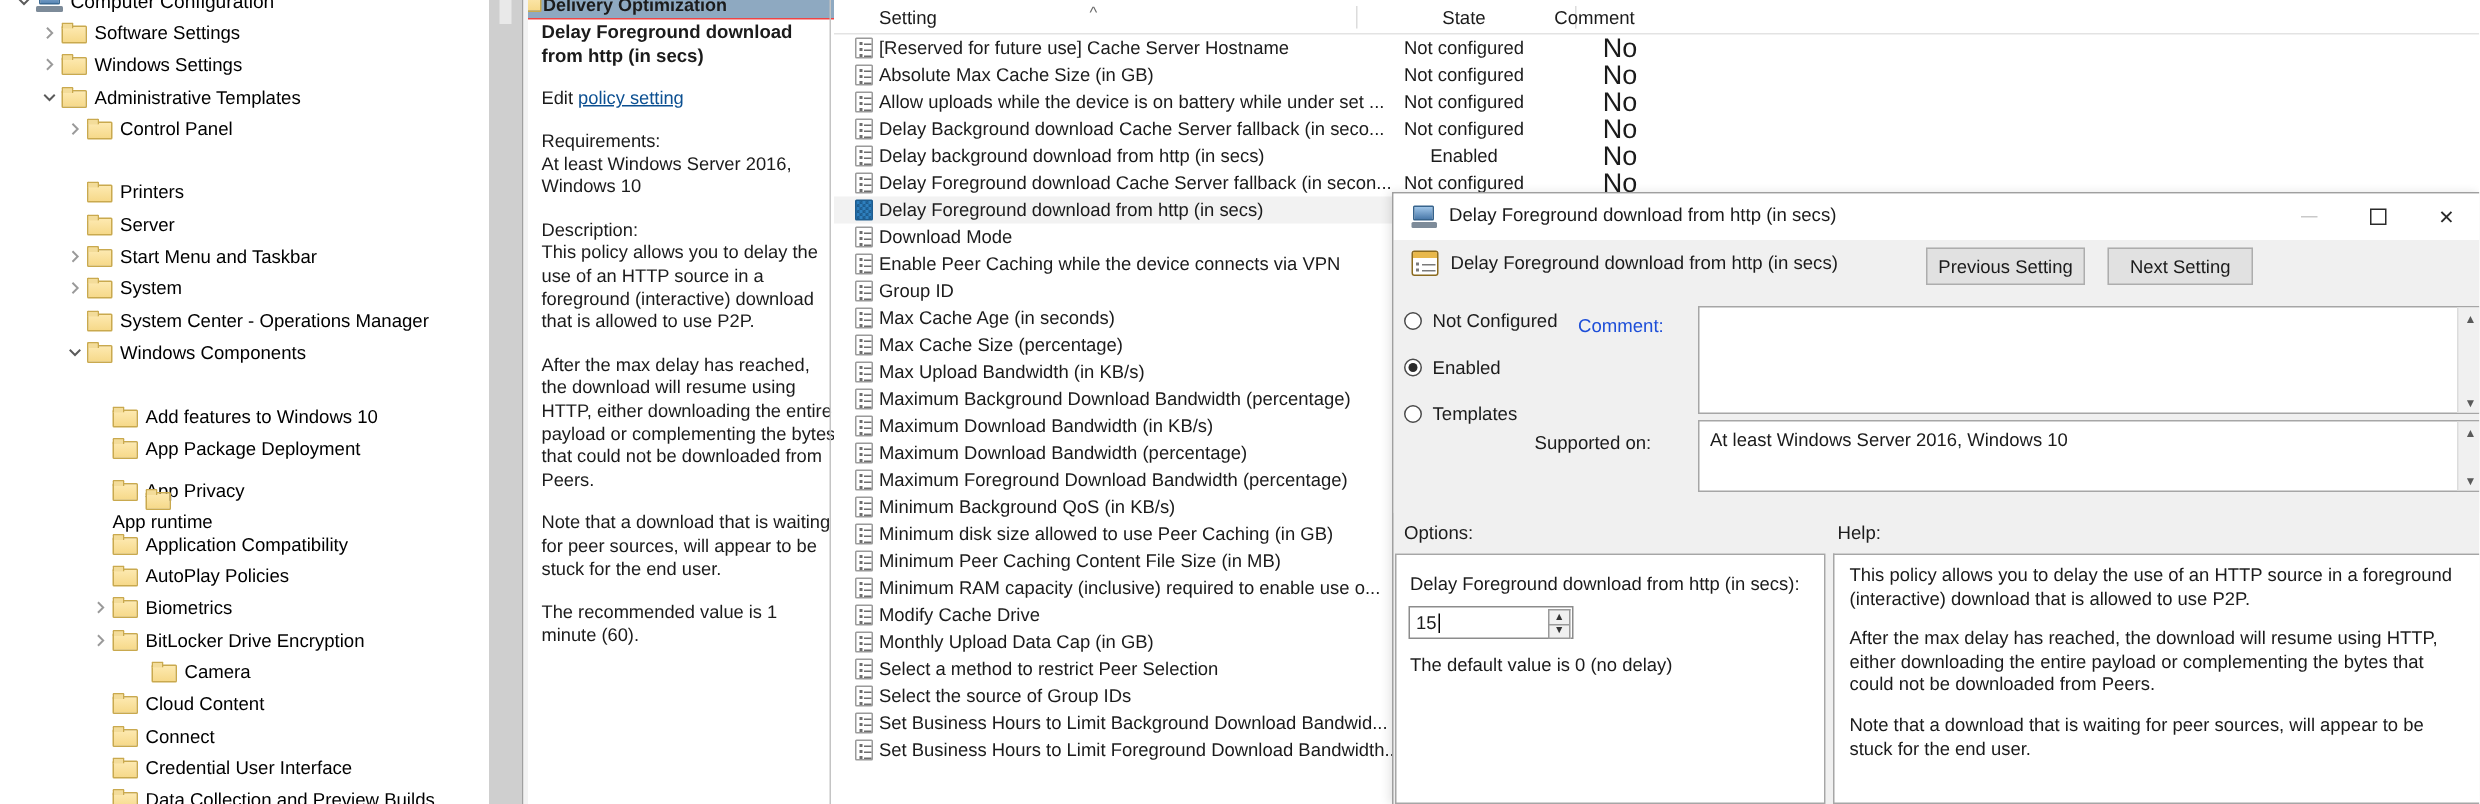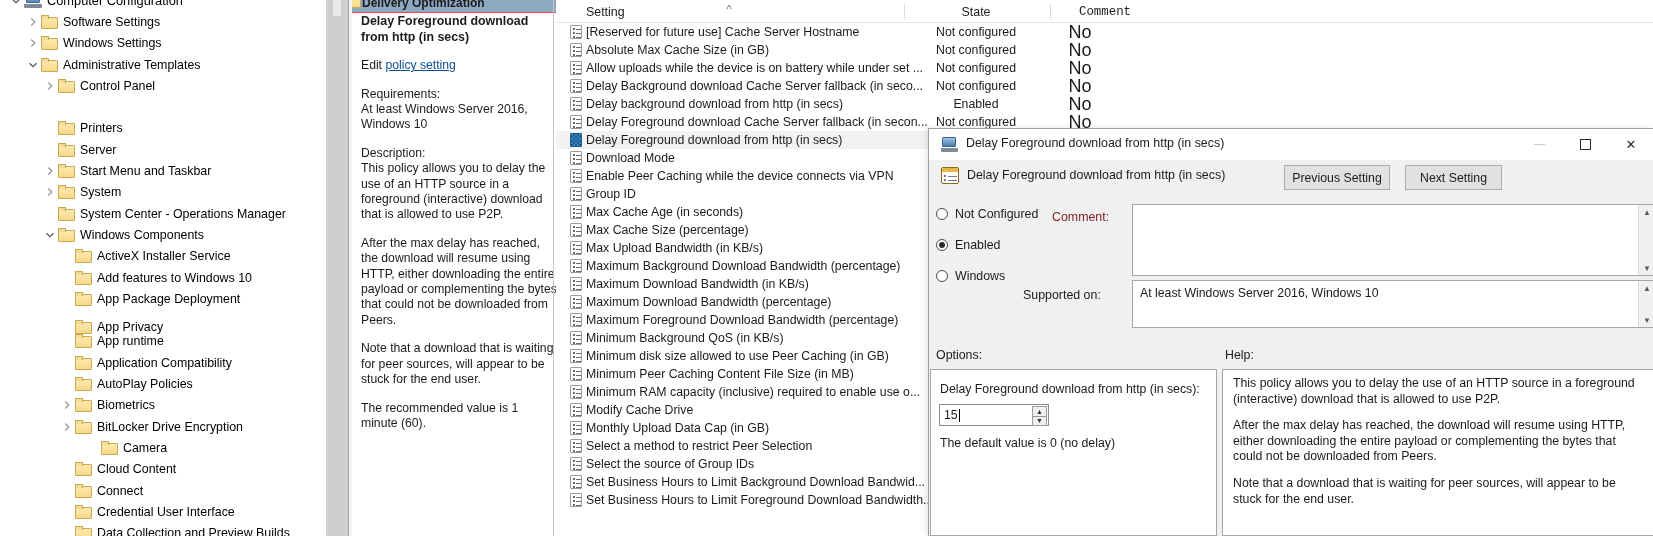--- a/index.html
+++ b/index.html
@@ -249,21 +249,21 @@
     margin-right:7px; position:relative; flex:none;
   }
   .radio.on::after {
     content:""; position:absolute; left:50%; top:50%;
     width:6px; height:6px; background:#2b2b2b; border-radius:50%;
     transform:translate(-50%,-50%);
   }
   .radio-lbl { font-size:12.4px; color:#1b1b1b; white-space:nowrap; }
 
   #lbl-comment {
-    position:absolute; left:123px; top:16px; font-size:12.4px; color:#7f1d1d;
+    position:absolute; left:123px; top:16px; font-size:12.4px; color:#1d4ed8;
   }
   #comment-box {
     position:absolute; left:203px; top:10px; width:522px; height:72px;
     background:#ffffff; border:1px solid #a6a6a6; border-right:none;
   }
   #lbl-supported {
     position:absolute; left:94px; top:94px; font-size:12.4px; color:#1b1b1b;
   }
   #supported-box {
     position:absolute; left:203px; top:86px; width:522px; height:48px;
@@ -479,31 +479,20 @@
           </svg>
         </span>
         <span class="tree-label" style="display: inline-flex; align-items: center;">
           <span class="folder">
             <span class="fb"></span>
             <span class="ft"></span>
           </span>
           <span>Windows Components</span>
         </span>
       </div>
-      <div class="tree-row" style="position: absolute; top: 245.6px; left: 0px; width: 326px;">
-        <div style="width: 55px; flex: 0 0 auto;"></div>
-        <span class="tw"></span>
-        <span class="tree-label" style="display: inline-flex; align-items: center;">
-          <span class="folder">
-            <span class="fb"></span>
-            <span class="ft"></span>
-          </span>
-          <span>ActiveX Installer Service</span>
-        </span>
-      </div>
       <div class="tree-row" style="position: absolute; top: 266.9px; left: 0px; width: 326px;">
         <div style="width: 55px; flex: 0 0 auto;"></div>
         <span class="tw"></span>
         <span class="tree-label" style="display: inline-flex; align-items: center;">
           <span class="folder">
             <span class="fb"></span>
             <span class="ft"></span>
           </span>
           <span>Add features to Windows 10</span>
         </span>
@@ -526,21 +515,21 @@
           <span class="folder">
             <span class="fb"></span>
             <span class="ft"></span>
           </span>
           <span>App Privacy</span>
         </span>
       </div>
       <div class="tree-row" style="position: absolute; top: 330.8px; left: 0px; width: 326px;">
         <div style="width: 55px; flex: 0 0 auto;"></div>
         <span class="tw"></span>
-        <span class="tree-label" style="display: inline-flex; align-items: center;">
+        <span class="tree-label" style="display: inline-flex; align-items: center; flex-direction: column;">
           <span class="folder">
             <span class="fb"></span>
             <span class="ft"></span>
           </span>
           <span>App runtime</span>
         </span>
       </div>
       <div class="tree-row" style="position: absolute; top: 352.1px; left: 0px; width: 326px;">
         <div style="width: 55px; flex: 0 0 auto;"></div>
         <span class="tw"></span>
@@ -688,21 +677,21 @@
 </div>
 <div id="desc-border-r"></div>
 
 <div id="list-pane">
   <div id="list-header">
     <div class="hdr-cell" style="left:30px;">Setting</div>
     <div id="sort-arrow">^</div>
     <div class="hdr-sep" style="left:348px;"></div>
     <div class="hdr-cell" style="left:355px; width:130px; justify-content:center;">State</div>
     <div class="hdr-sep" style="left:494px;"></div>
-    <div class="hdr-cell" style="left:519px; width:60px; justify-content:center;font-family:Liberation Mono, monospace;">Comment</div>
+    <div class="hdr-cell" style="left:477px; width:60px; justify-content:center;">Comment</div>
   </div>
   <div id="list-rows">
         <div class="lrow" style="position: absolute; top: 0px; left: 0px; width: 1097px;">
           <span class="ricon"></span>
           <span class="rname">[Reserved for future use] Cache Server Hostname</span>
           <span class="rstate">Not configured</span>
           <span class="rcomment">No</span>
         </div>
         <div class="lrow" style="position: absolute; top: 18px; left: 0px; width: 1097px;">
           <span class="ricon"></span>
@@ -895,21 +884,21 @@
     <div class="radio-row" style="top:13px;">
       <div class="radio"></div>
       <div class="radio-lbl">Not Configured</div>
     </div>
     <div class="radio-row" style="top:44px;">
       <div class="radio on"></div>
       <div class="radio-lbl">Enabled</div>
     </div>
     <div class="radio-row" style="top:75px;">
       <div class="radio"></div>
-      <div class="radio-lbl">Windows</div>
+      <div class="radio-lbl">Templates</div>
     </div>
 
     <div id="lbl-comment">Comment:</div>
     <div id="comment-box">
       <div class="vscroll">
         <div class="arr up">▲</div>
         <div class="arr dn">▼</div>
       </div>
     </div>
 

